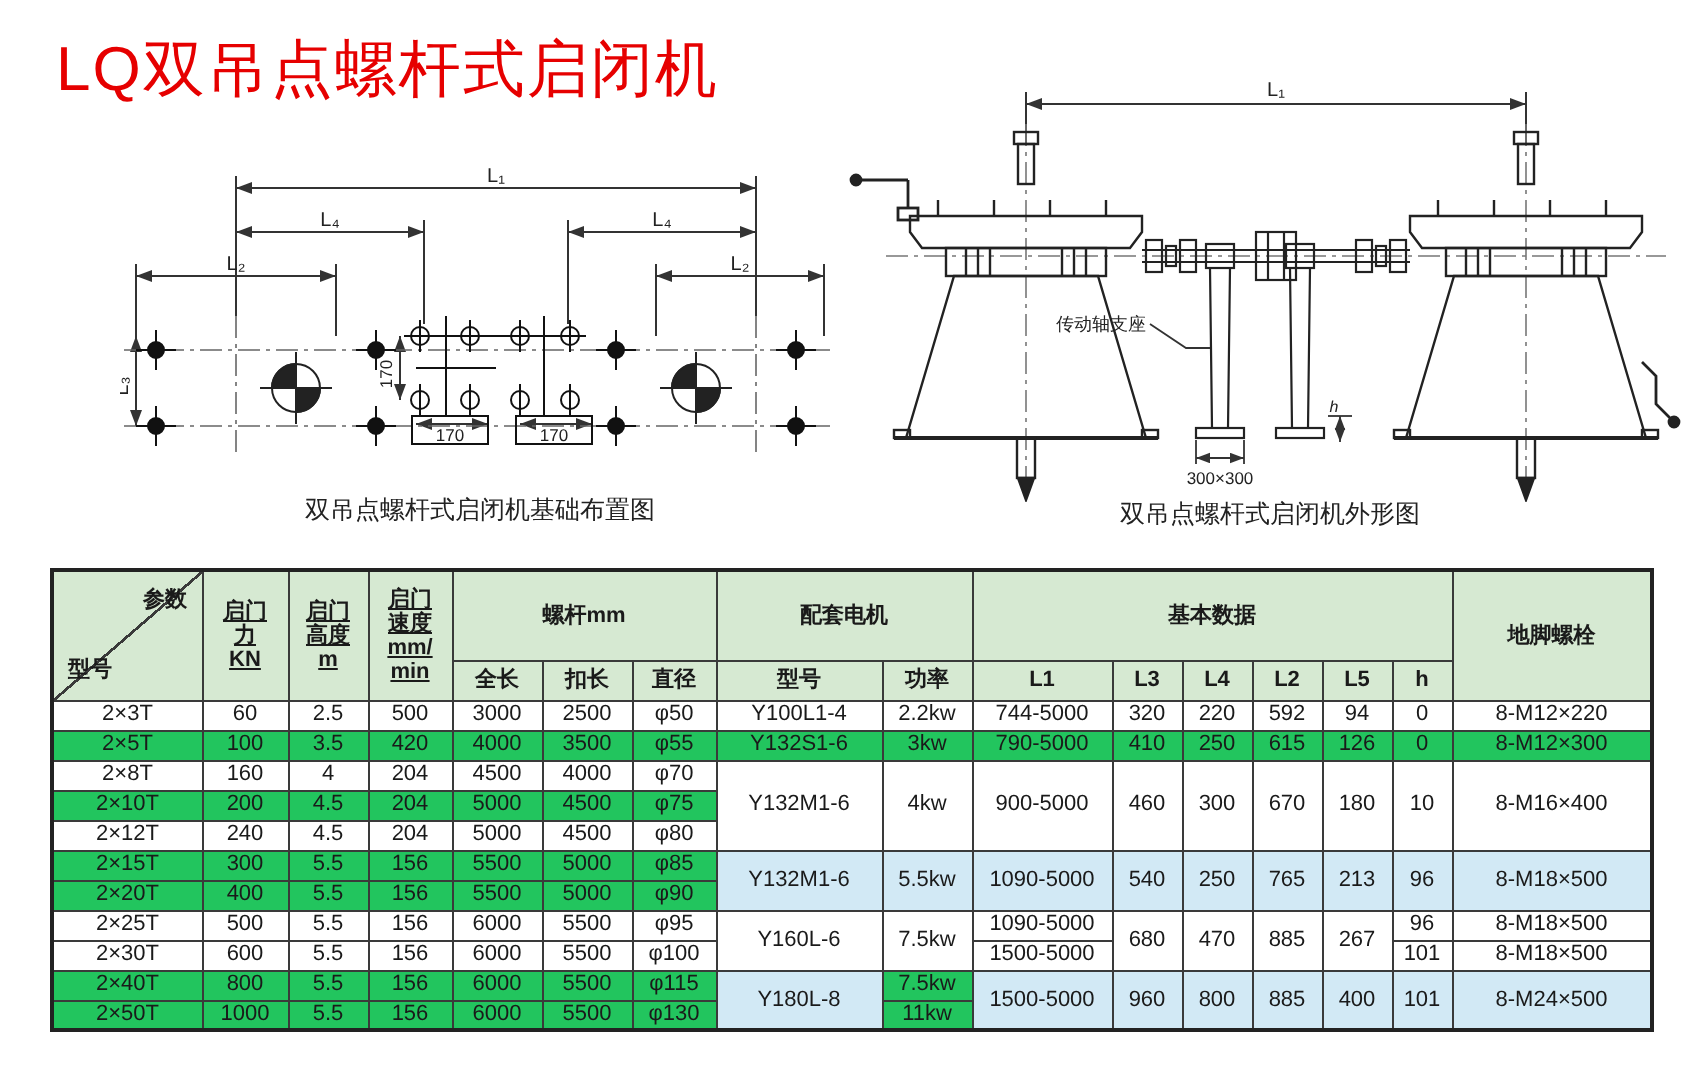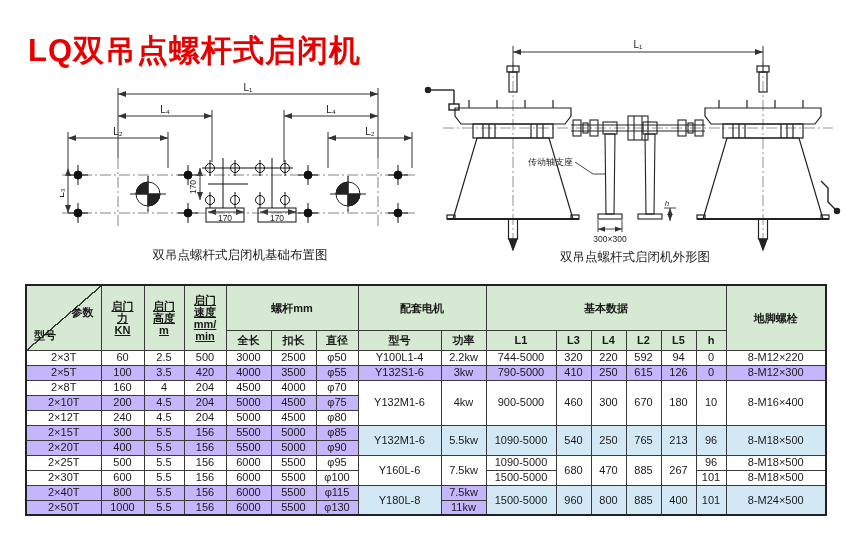--- a/index.html
+++ b/index.html
@@ -1,42 +1,42 @@
 <!DOCTYPE html>
 <html><head>
 <meta charset="utf-8">
 <style>
   html,body{margin:0;padding:0;background:#fff;}
   body{font-family:"Liberation Sans","DejaVu Sans",sans-serif;color:#1a1a1a;}
   .page{position:relative;width:850px;height:539px;background:#ffffff;overflow:hidden;}
-  .title{position:absolute;left:28px;top:14px;font-size:31px;font-weight:bold;color:#e60000;letter-spacing:1px;margin-top:16px;}
+  .title{position:absolute;left:28px;top:14px;font-size:31px;font-weight:normal;color:#e60000;letter-spacing:1px;}
   .caption{position:absolute;font-size:12.5px;color:#222;text-align:center;}
   .cap-left{left:60px;top:247px;width:360px;}
   .cap-right{left:420px;top:249px;width:430px;}
   .svgbox{position:absolute;}
   .fnd{left:60px;top:80px;}
   .outl{left:418px;top:16px;}
   svg text{font-family:"Liberation Sans","DejaVu Sans",sans-serif;fill:#222;}
 
   table.spec{position:absolute;left:25px;top:284px;width:800px;border-collapse:collapse;table-layout:fixed;
     font-size:11px;line-height:1.1;}
   table.spec td{border:1px solid #3a3a3a;text-align:center;vertical-align:middle;padding:0;overflow:hidden;}
   table.spec{border:2px solid #222;}
   tr.h1{height:45px;}
   tr.h2{height:20px;}
   tr.dr{height:15px;}
   .hd{background:#d6e9d2;font-weight:bold;}
   .pre{white-space:pre-line;text-decoration:underline;}
   tr.rw{background:#ffffff;padding-left:32px;}
-  tr.rb{background:#c4b5fd;padding-left:23px;}
+  tr.rb{background:#22c55e;padding-left:23px;}
   td.cw{background:#ffffff;}
   td.cb{background:#d2e9f5;}
   td.diag{position:relative;background-color:#d6e9d2;
     background-image:linear-gradient(to bottom right,transparent calc(50% - 0.7px),#3a3a3a calc(50% - 0.7px),#3a3a3a calc(50% + 0.7px),transparent calc(50% + 0.7px));}
-  td.diag .tp{position:absolute;top:20px;right:7px;margin-left:23px;}
+  td.diag .tp{position:absolute;top:8px;right:7px;margin-left:23px;}
   td.diag .bt{position:absolute;bottom:8px;left:7px;}
 </style>
 </head>
 <body>
 
 <div class="page">
 
   <div class="title">LQ双吊点螺杆式启闭机</div>
 
   <div class="svgbox fnd">

